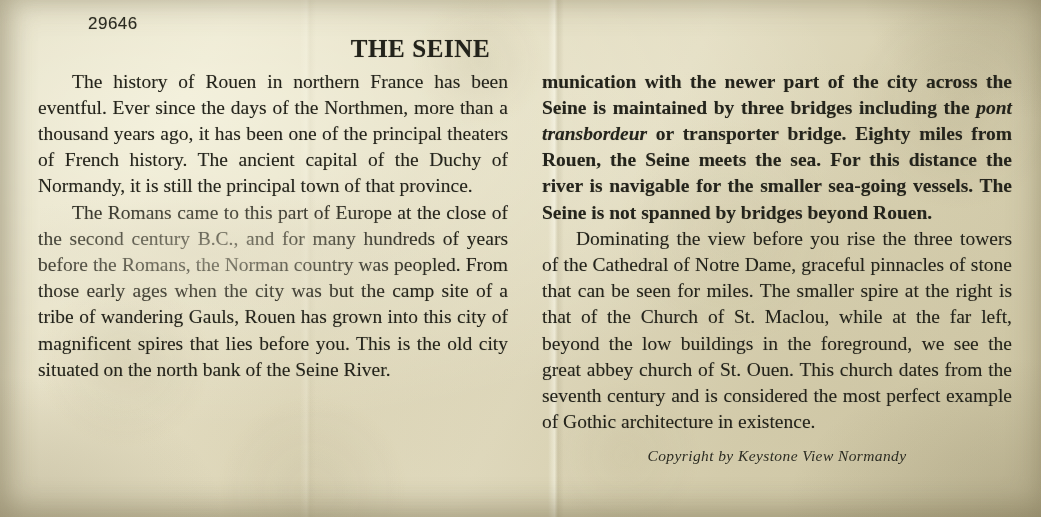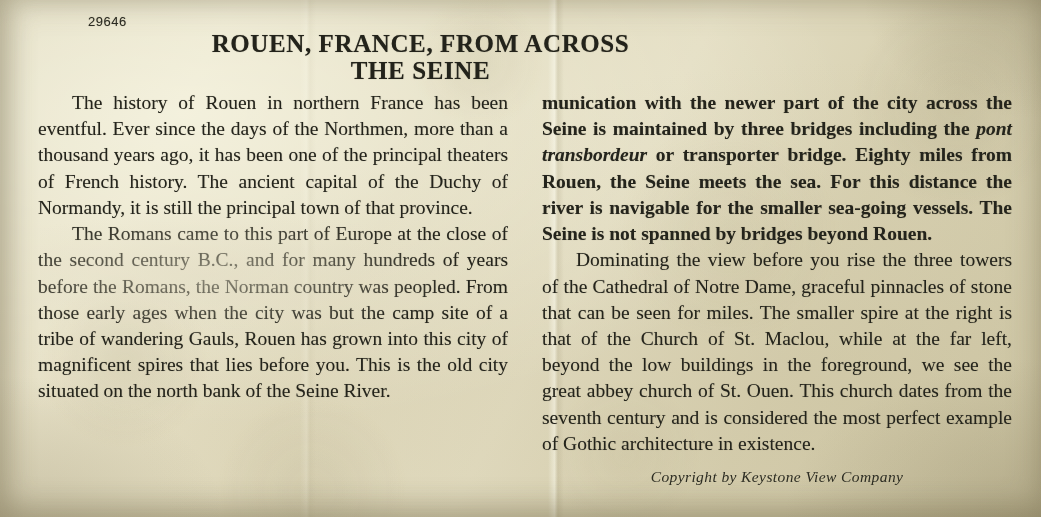--- a/index.html
+++ b/index.html
@@ -88,21 +88,21 @@
   #content {
     position: relative;
     z-index: 3;
     padding: 14px 30px 0 30px;
     height: 100%;
     box-sizing: border-box;
   }
 
   .catalog-number {
     font-family: "Liberation Sans", sans-serif;
-    font-size: 13px;
+    font-size: 17px;
     letter-spacing: 0.5px;
     color: #2b2b22;
     margin: 0 0 2px 58px;
     text-shadow: 0 0 1px rgba(60,55,35,0.35);
   }
 
   .title {
     text-align: center;
     font-family: "Liberation Serif", serif;
     font-weight: bold;
@@ -166,35 +166,34 @@
 
 <div id="card">
   <div class="crease c1"></div>
   <div class="crease c2"></div>
 
   <div id="content">
 
     <div class="catalog-number">29646</div>
 
     <h1 class="title">
-      <span>ROUEN, FRANCE, FROM ACROSS</span>
       <span class="line2">THE SEINE</span>
     </h1>
 
     <div class="columns">
 
       <div class="col left">
         <p>The history of Rouen in northern France has been eventful. Ever since the days of the Northmen, more than a thousand years ago, it has been one of the principal theaters of French history. The ancient capital of the Duchy of Normandy, it is still the principal town of that province.</p>
         <p>The Romans came to this part of Europe at the close of the second century B.C., and for many hundreds of years before the Romans, the Norman country was peopled. From those early ages when the city was but the camp site of a tribe of wandering Gauls, Rouen has grown into this city of magnificent spires that lies before you. This is the old city situated on the north bank of the Seine River.</p>
       </div>
 
       <div class="col right">
         <p class="no-indent">munication with the newer part of the city across the Seine is maintained by three bridges including the <span class="ital">pont transbordeur</span> or transporter bridge. Eighty miles from Rouen, the Seine meets the sea. For this distance the river is navigable for the smaller sea-going vessels. The Seine is not spanned by bridges beyond Rouen.</p>
         <p>Dominating the view before you rise the three towers of the Cathedral of Notre Dame, graceful pinnacles of stone that can be seen for miles. The smaller spire at the right is that of the Church of St. Maclou, while at the far left, beyond the low buildings in the foreground, we see the great abbey church of St. Ouen. This church dates from the seventh century and is considered the most perfect example of Gothic architecture in existence.</p>
-        <div class="copyright">Copyright by Keystone View Company</div>
+        <div class="copyright">Copyright by Keystone View Normandy</div>
       </div>
 
       <div class="fade-patch"></div>
     </div>
   </div>
 
   <div class="edge-shade"></div>
   <div class="corner-dark tr"></div>
   <div class="corner-dark br"></div>
   <div class="corner-dark bl"></div>

